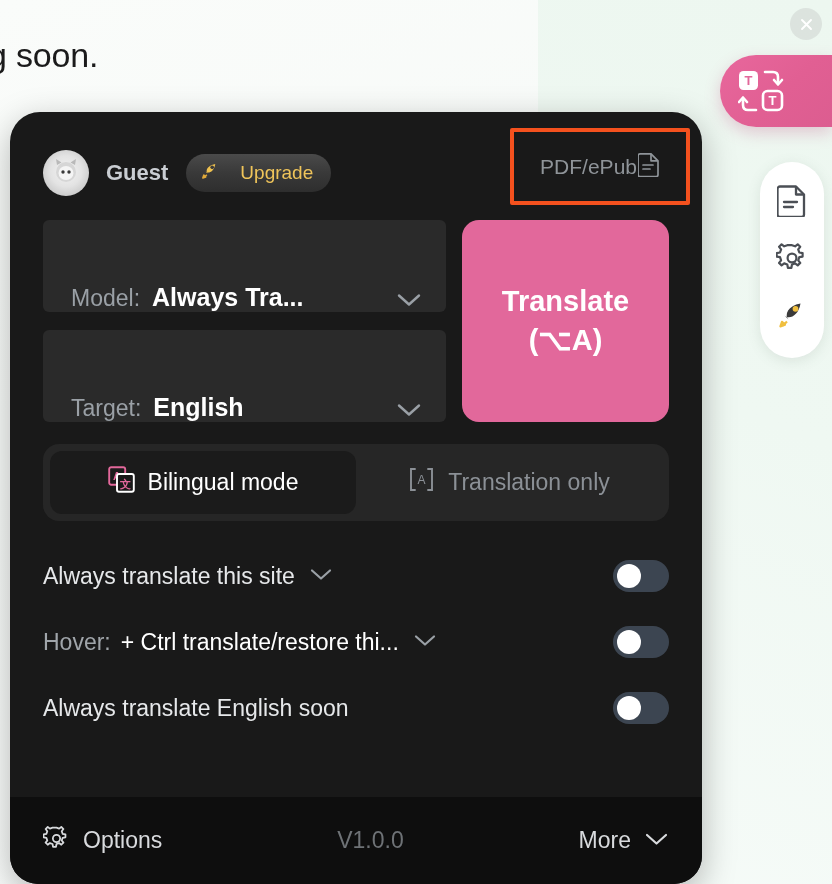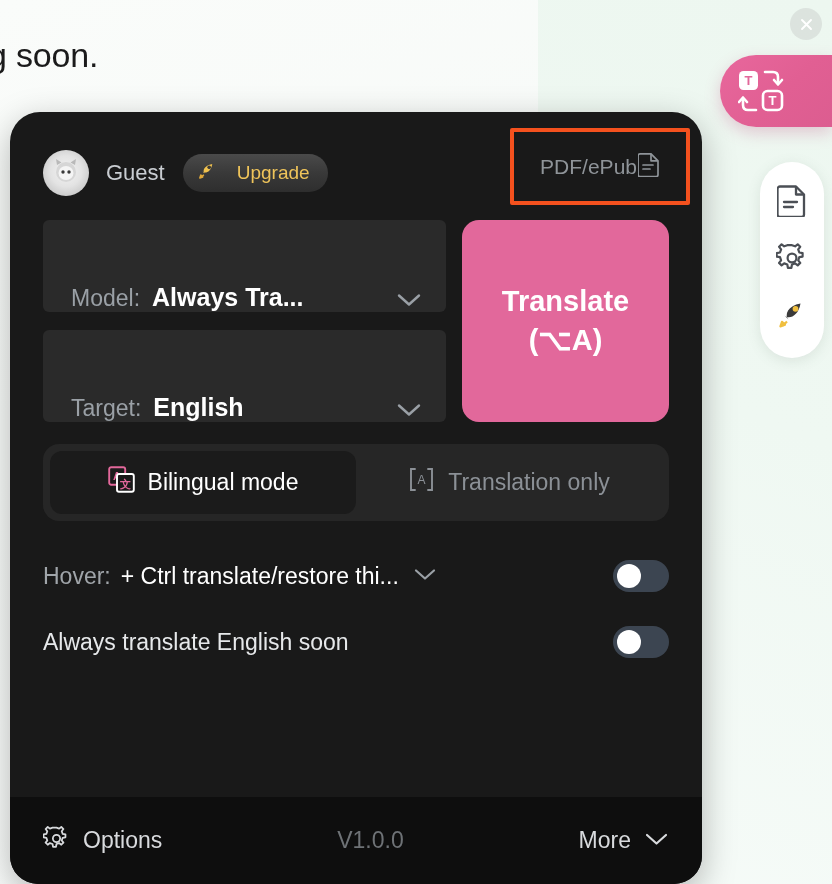--- a/index.html
+++ b/index.html
@@ -112,21 +112,21 @@
     border-radius: 50%;
     background: radial-gradient(circle at 50% 46%, #f3f3f3 0%, #e3e3e3 46%, #cfcfcf 70%, #bdbdbd 100%);
     display: flex; align-items: center; justify-content: center;
     flex: none;
     filter: blur(0.3px);
   }
   .guest-name {
     margin-left: 17px;
     font-size: 22px;
     color: #c9cdd2;
-    font-weight: 400;
+    font-weight: 700;
   }
   .upgrade-pill {
     margin-left: 18px;
     height: 38px;
     border-radius: 19px;
     background: linear-gradient(180deg,#4a4a4a 0%,#393939 50%,#2e2e2e 100%);
     display: flex; align-items: center;
     padding: 0 18px 0 14px;
     gap: 20px;
   }
@@ -408,20 +408,33 @@
               <path d="M7 3 h-4 v21 h4 M20 3 h4 v21 h-4" fill="none" stroke="#8b9096" stroke-width="1.9" stroke-linecap="round"></path>
               <text x="13.5" y="17.5" font-family="Liberation Sans, sans-serif" font-size="12" fill="#8b9096" text-anchor="middle">A</text>
             </svg>
           </span>
           <span>Translation only</span>
         </div>
       </div>
 
       <div class="opts">
 
+        <div class="opt-row">
+          <div class="opt-left">
+            <span class="opt-label">Always translate this site</span>
+            <span class="opt-chev">
+              <svg width="24" height="15" viewBox="0 0 24 15">
+                <path d="M3 3.5 L12 11.5 L21 3.5" stroke="#9aa0a6" stroke-width="2.2" fill="none" stroke-linecap="round" stroke-linejoin="round"></path>
+              </svg>
+            </span>
+          </div>
+          <div class="toggle">
+            <div class="knob"></div>
+          </div>
+        </div>
 
         <div class="opt-row">
           <div class="opt-left">
             <span class="opt-label dim">Hover:</span>
             <span class="opt-value">+ Ctrl translate/restore thi...</span>
             <span class="opt-chev">
               <svg width="24" height="15" viewBox="0 0 24 15">
                 <path d="M3 3.5 L12 11.5 L21 3.5" stroke="#9aa0a6" stroke-width="2.2" fill="none" stroke-linecap="round" stroke-linejoin="round"></path>
               </svg>
             </span>

